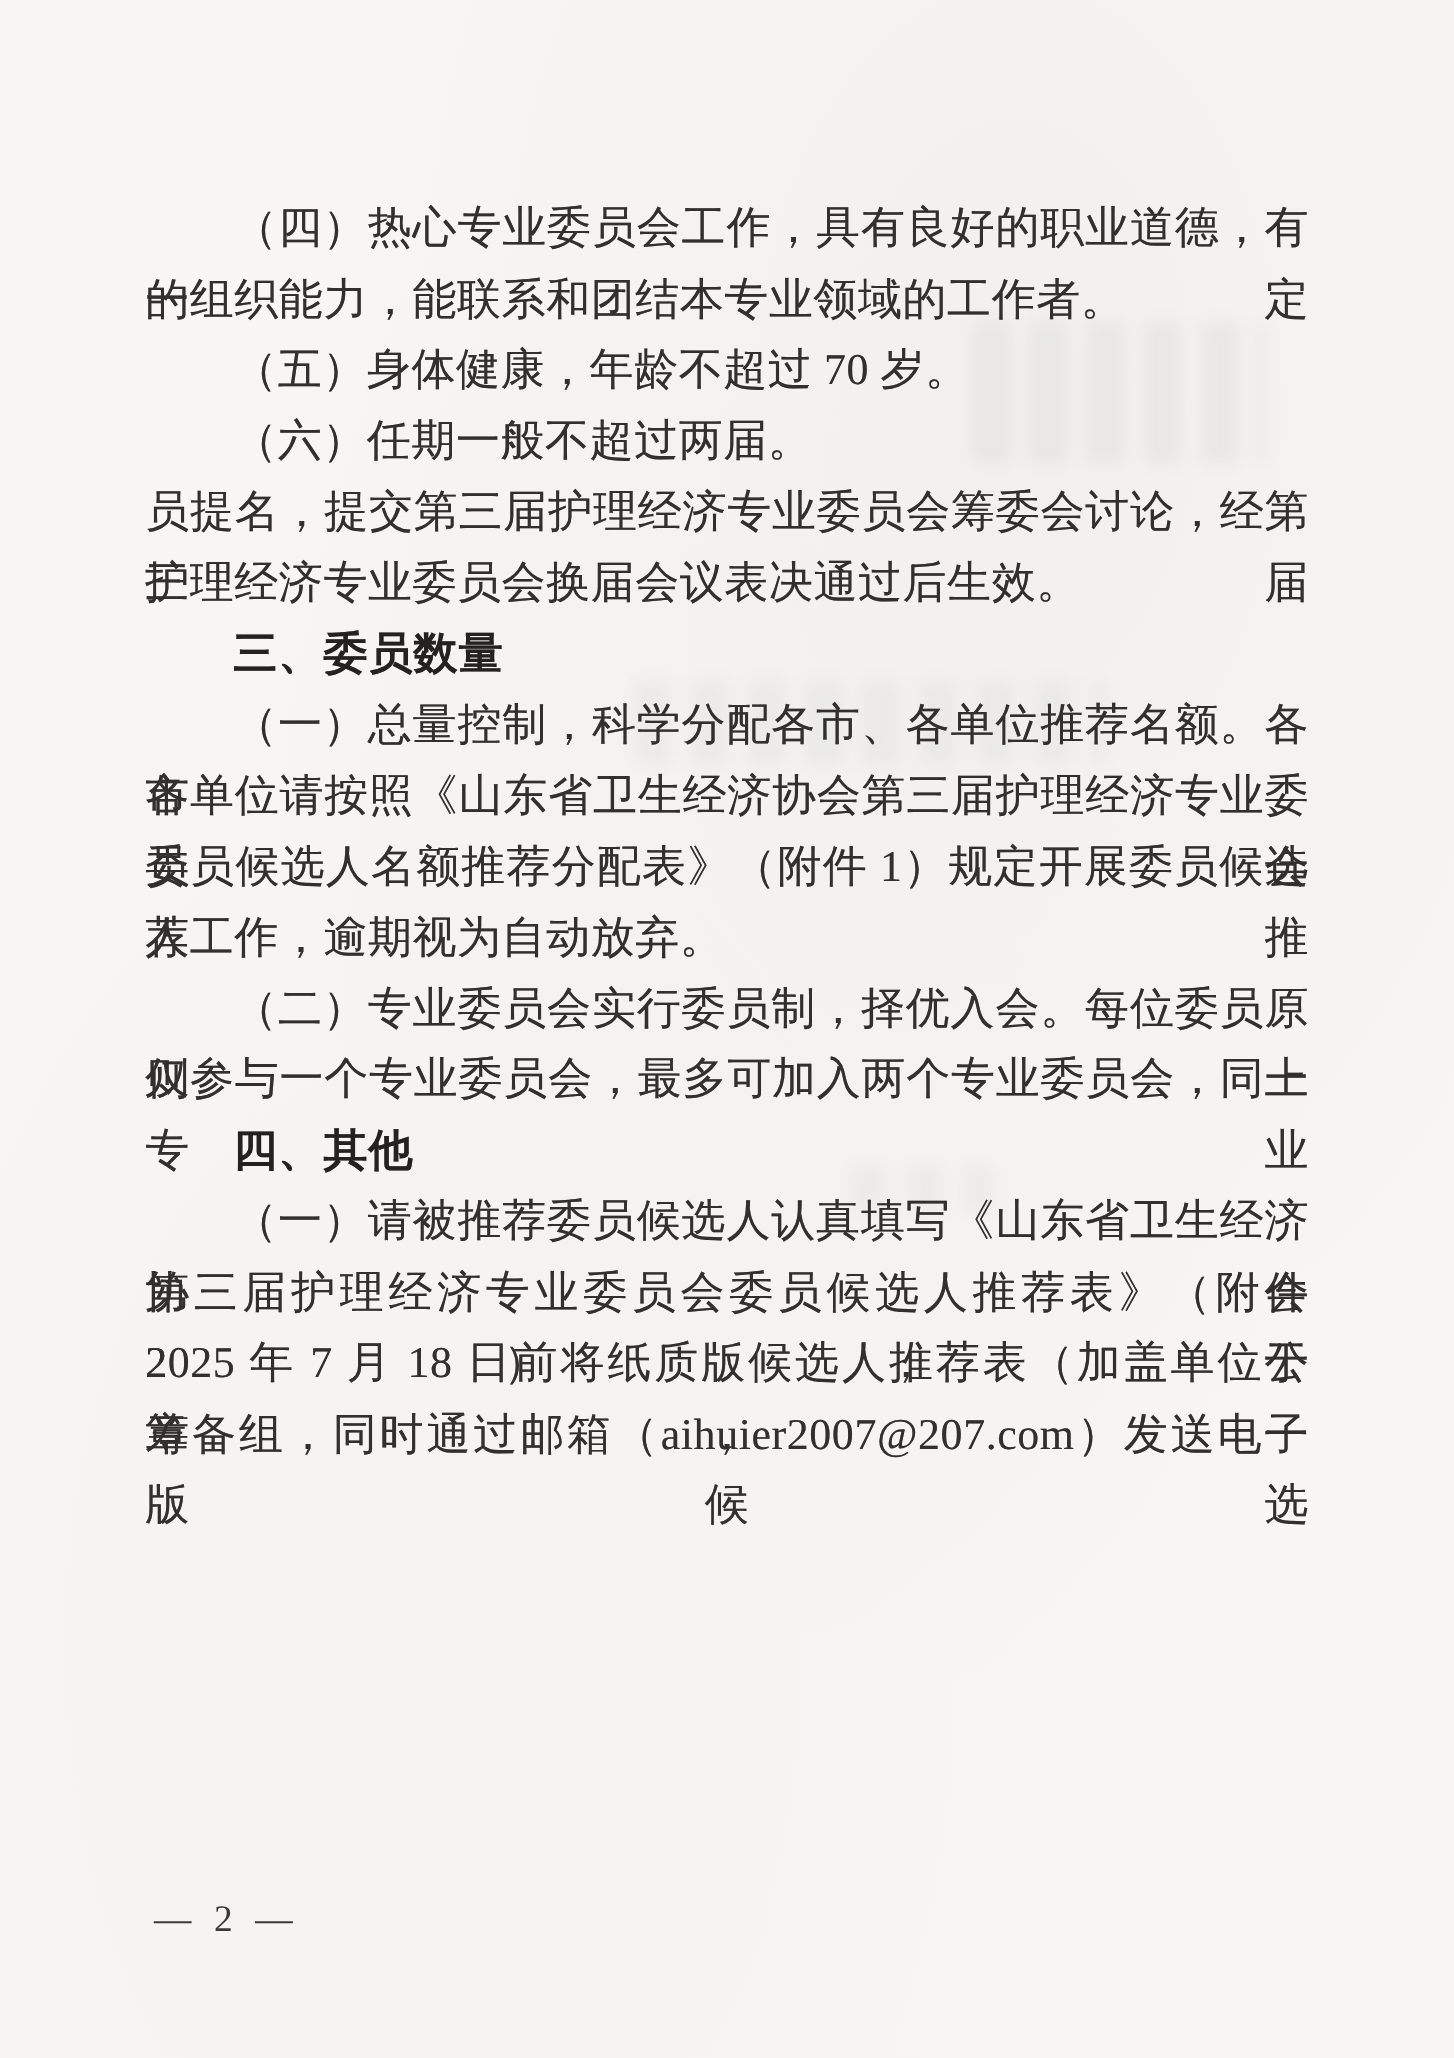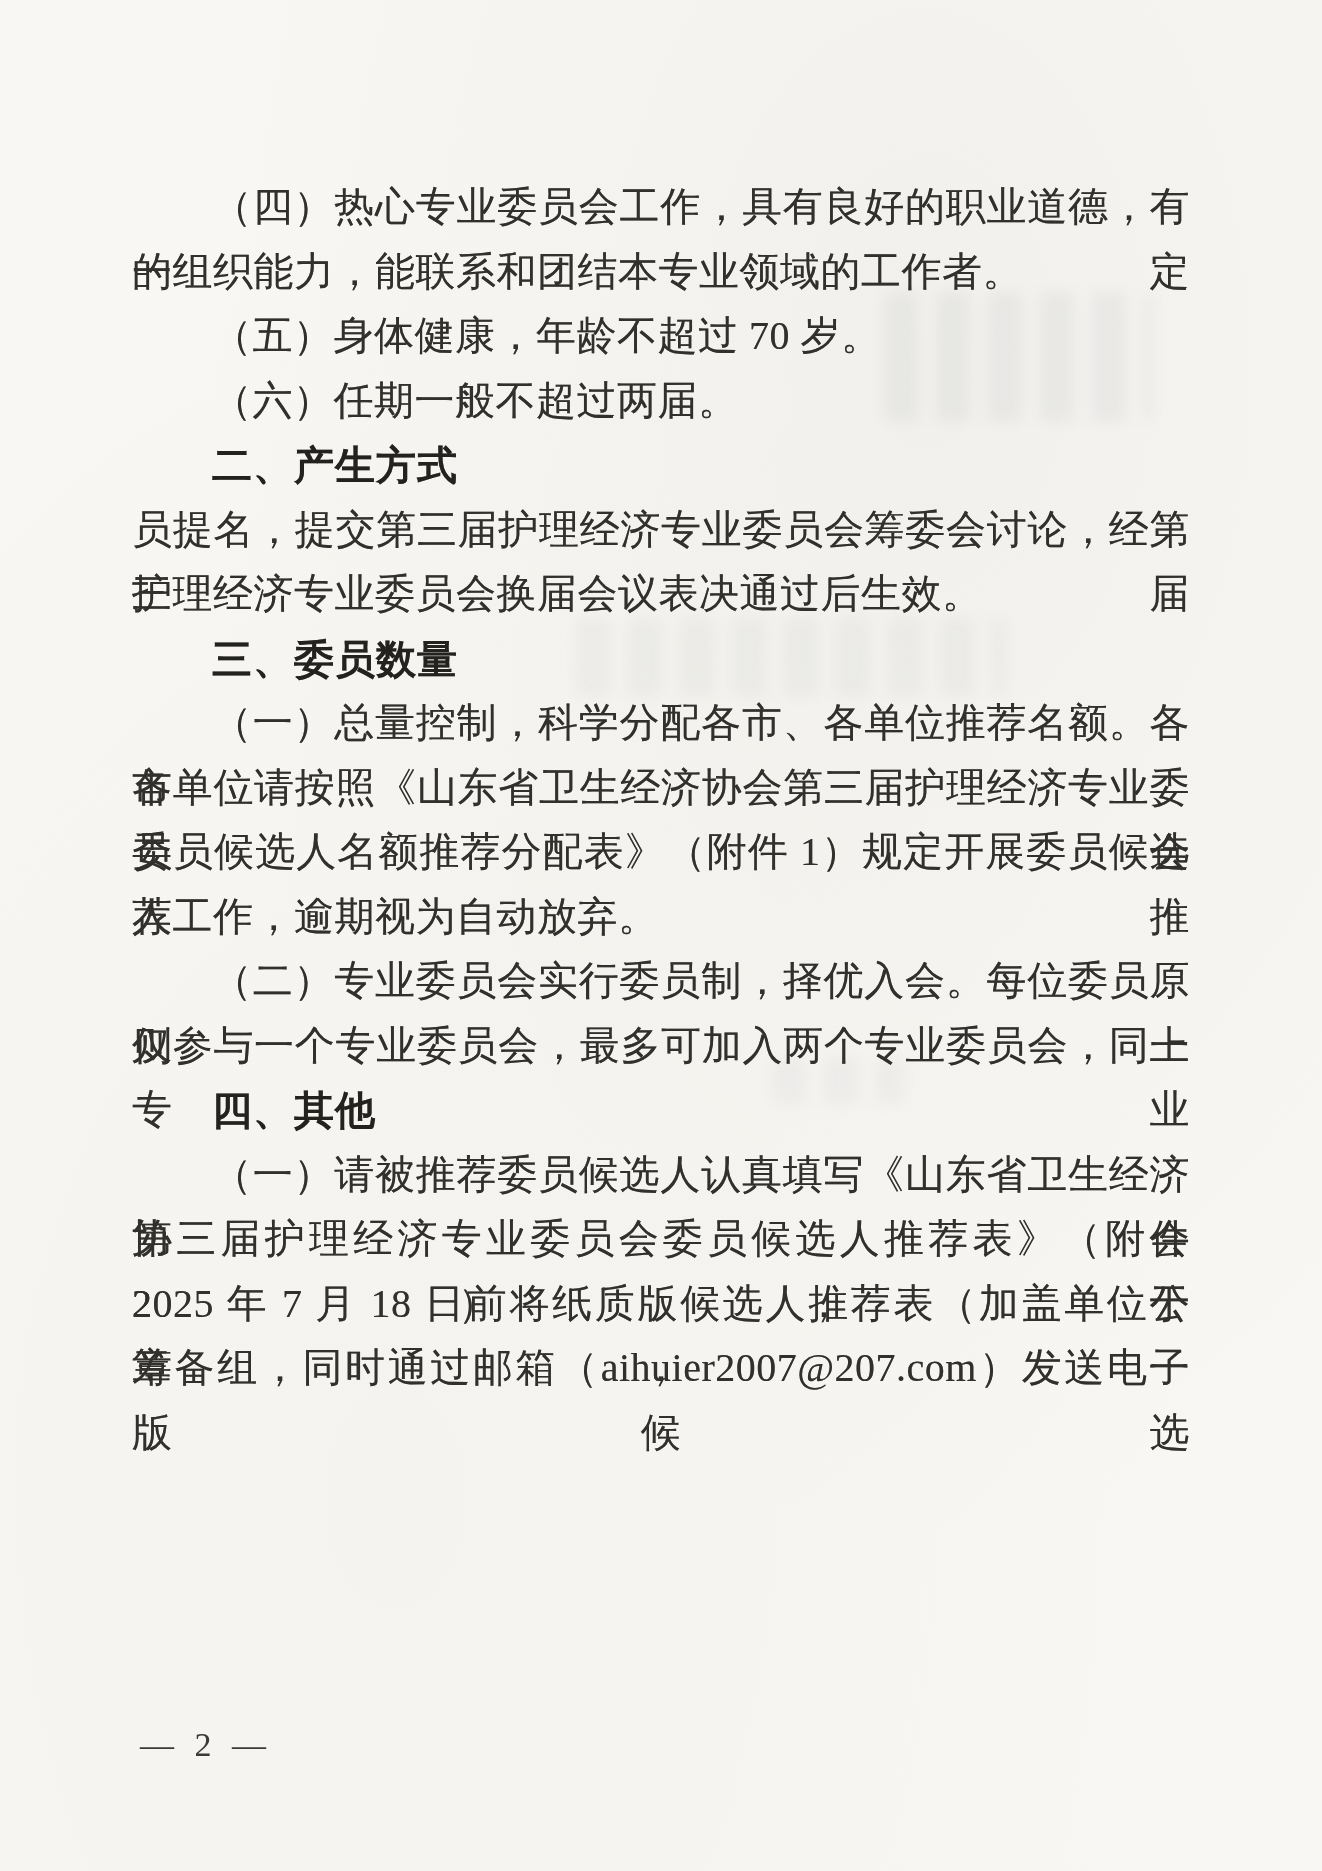--- a/index.html
+++ b/index.html
@@ -82,21 +82,20 @@
 
   <div class="ghost ghost-1"></div>
   <div class="ghost ghost-2"></div>
   <div class="ghost ghost-3"></div>
 
   <div class="text-column">
     <div class="line indent fill">（四）热心专业委员会工作，具有良好的职业道德，有一定</div>
     <div class="line">的组织能力，能联系和团结本专业领域的工作者。</div>
     <div class="line indent">（五）身体健康，年龄不超过 70 岁。</div>
     <div class="line indent">（六）任期一般不超过两届。</div>
-    <div class="line indent heading">二、产生方式</div>
     <div class="line fill">员提名，提交第三届护理经济专业委员会筹委会讨论，经第三届</div>
     <div class="line">护理经济专业委员会换届会议表决通过后生效。</div>
     <div class="line indent heading">三、委员数量</div>
     <div class="line indent fill">（一）总量控制，科学分配各市、各单位推荐名额。各市、</div>
     <div class="line fill">各单位请按照《山东省卫生经济协会第三届护理经济专业委员会</div>
     <div class="line fill">委员候选人名额推荐分配表》（附件 1）规定开展委员候选人推</div>
     <div class="line">荐工作，逾期视为自动放弃。</div>
     <div class="line indent fill">（二）专业委员会实行委员制，择优入会。每位委员原则上</div>
     <div class="line fill">仅参与一个专业委员会，最多可加入两个专业委员会，同一专业</div>
     <div class="line indent heading">四、其他</div>

